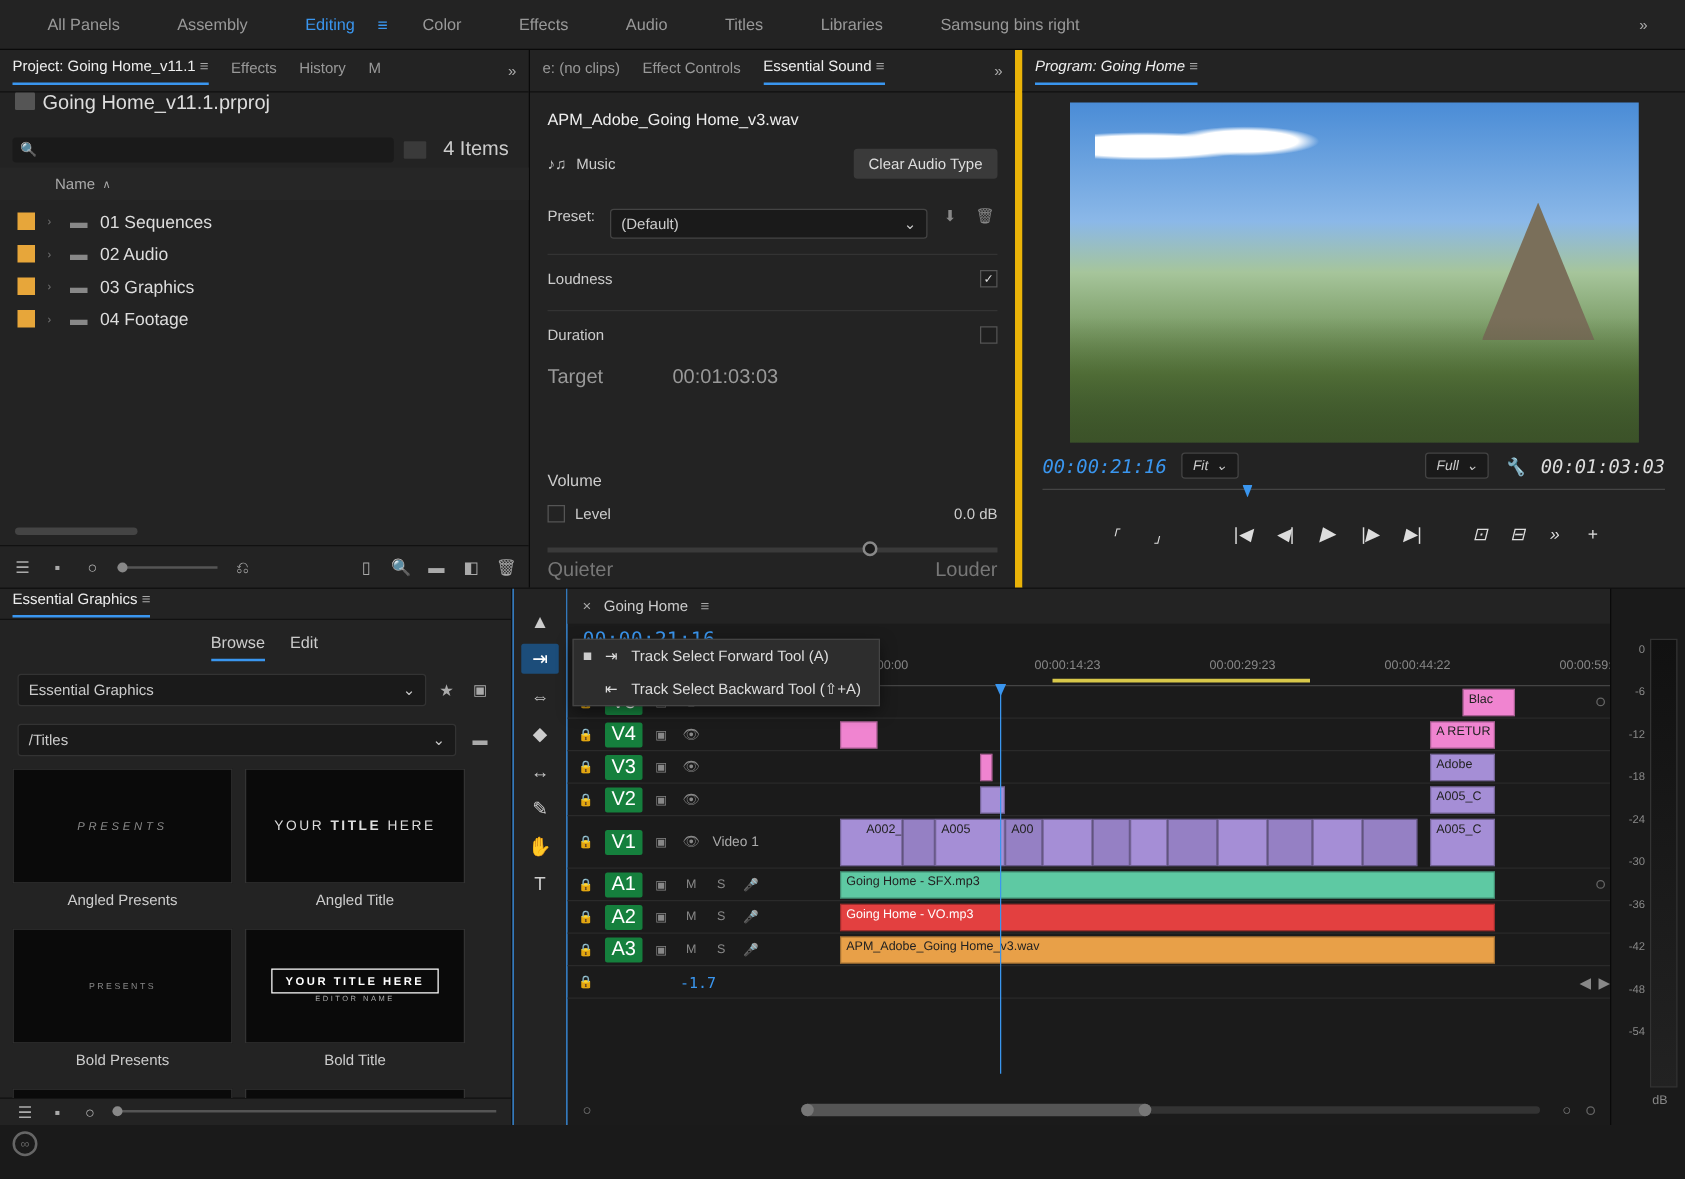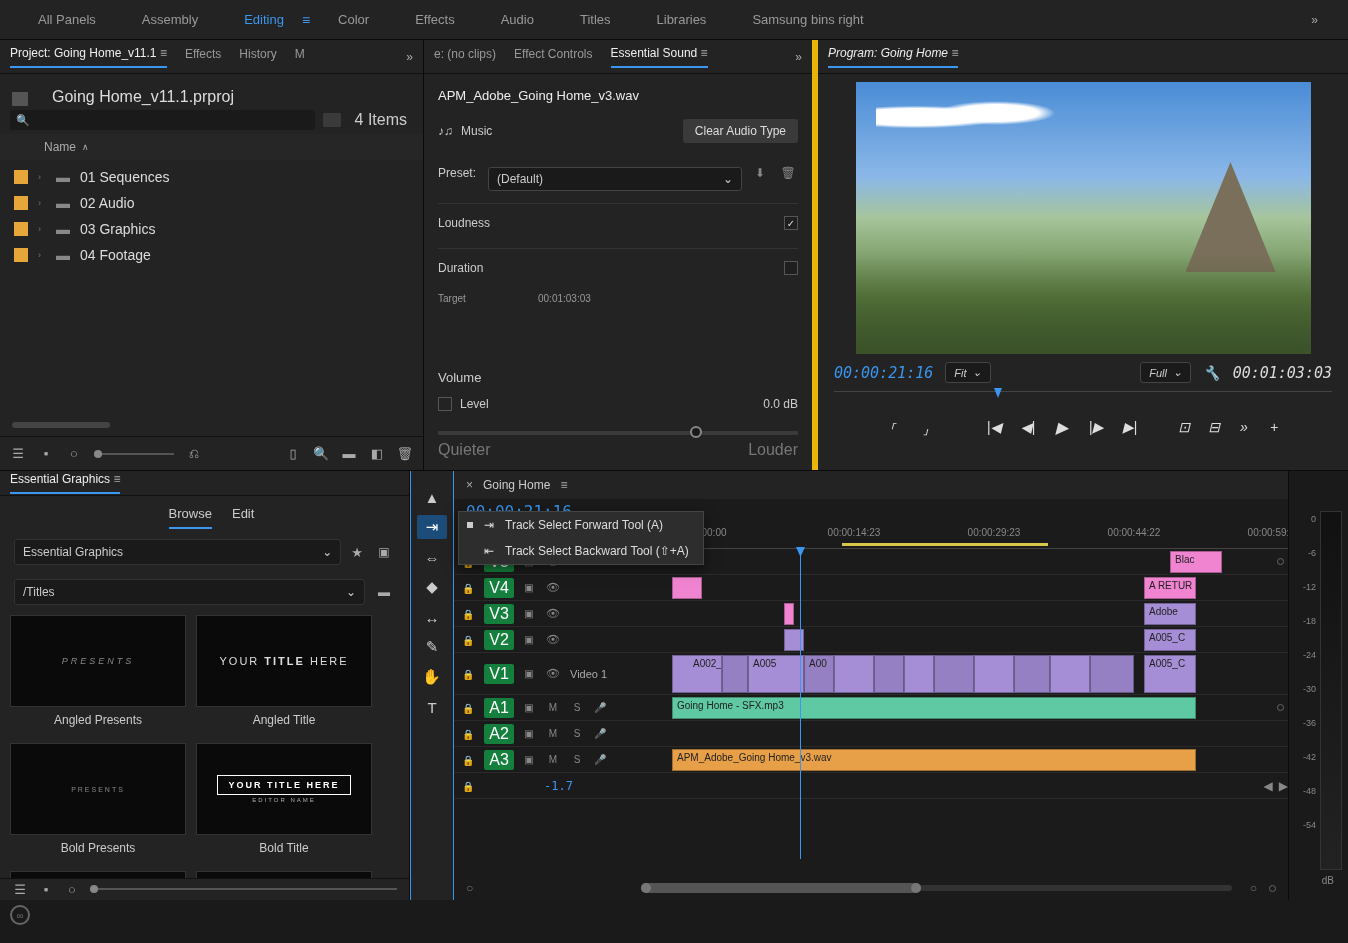--- a/index.html
+++ b/index.html
@@ -15,21 +15,21 @@
 .left-col { width:424px; background:#232323; display:flex; flex-direction:column; border-right:1px solid #0a0a0a; }
 .center-col { width:394px; background:#232323; border-right:6px solid #eab308; }
 .right-col { flex:1; background:#232323; }
 
 .panel-tabs { height:34px; display:flex; align-items:center; padding:0 10px; gap:18px; border-bottom:1px solid #111; font-size:12px; }
 .ptab { color:#999; padding-bottom:6px; cursor:pointer; white-space:nowrap; }
 .ptab.active { color:#eee; border-bottom:2px solid #3a96ef; }
 .ptab-menu { color:#aaa; cursor:pointer; }
 .panel-tabs .spreader { flex:1; }
 
-.proj-row { height:32px; display:flex; align-items:flex-end; gap:22px; padding:0 12px; }
+.proj-row { height:32px; display:flex; align-items:flex-start; gap:4px; padding:0 12px; }
 .bin-icon { width:16px; height:14px; background:#555; border-radius:1px; margin-right:2px; }
 .proj-name { font-size:16px; color:#ddd; }
 .search-row { display:flex; align-items:center; padding:4px 10px; gap:8px; }
 .search-box { flex:1; background:#1a1a1a; border:none; border-radius:3px; padding:4px 6px; color:#ccc; font-size:11px; }
 .search-box::placeholder { color:#666; font-family:Arial; }
 .bin-small-icon { width:18px; height:14px; background:#3a3a3a; border-radius:1px; cursor:pointer; }
 .item-count { color:#ccc; font-size:16px; padding:0 6px; }
 .name-header { height:26px; display:flex; align-items:center; padding:0 14px 0 44px; color:#aaa; gap:6px; background:#262626; }
 .name-header .arrow { font-size:9px; }
 .bin-list { padding:4px 0; }
@@ -49,21 +49,21 @@
 
 .es-body { padding:10px 14px; }
 .clip-name { color:#eee; font-size:13px; padding:4px 0 10px; }
 .es-row { display:flex; align-items:center; gap:8px; padding:6px 0; }
 .music-icon { font-size:12px; color:#ccc; }
 .clear-btn { margin-left:auto; background:#3a3a3a; border:none; color:#ddd; padding:5px 12px; border-radius:3px; cursor:pointer; font-size:12px; }
 .preset-dd { flex:1; background:#1a1a1a; border:1px solid #444; border-radius:3px; padding:4px 8px; color:#ccc; display:flex; align-items:center; justify-content:space-between; font-size:12px; cursor:pointer; margin-left:4px;margin-top:12px; }
 .dl-btn,.trash-btn { width:20px; color:#888; text-align:center; cursor:pointer; }
 .section-row { display:flex; align-items:center; justify-content:space-between; padding:12px 0; border-top:1px solid #333; margin-top:6px; }
 .checkbox { width:14px; height:14px; background:#1f1f1f; border:1px solid #555; display:inline-flex; align-items:center; justify-content:center; color:#ddd; font-size:10px; cursor:pointer; }
-.kV { display:flex; padding:6px 0; gap:40px; font-size:10px; color:#999; }
+.kV { display:flex; padding:6px 0; gap:40px; font-size:16px; color:#999; }
 .kV .k { width:60px; }
 .vol-sect { margin-top:60px; }
 .level-row { display:flex; align-items:center; padding:8px 0; }
 .level-cb { width:14px; height:14px; border:1px solid #555; margin-right:8px; cursor:pointer; }
 .db-val { margin-left:auto; color:#ccc; }
 .vol-slider { height:4px; background:#3a3a3a; position:relative; margin:12px 0 6px; }
 .vol-slider-handle { width:12px; height:12px; border-radius:50%; background:#1a1a1a; border:2px solid #888; position:absolute; top:-5px; left:70%; }
 .ql-labels { display:flex; justify-content:space-between; font-size:16px; color:#777; }
 
 
@@ -469,21 +469,21 @@
         <div class="tl-tracks">
           <div class="tl-playhead" style="height:310px;"></div>
 
           <div class="track-row" style="position:relative;">
             <span class="tr-lock"><span class="lock-ic">🔒</span></span>
               <span class="tr-num-box">V5</span>
               <span class="tr-btns">
                 <span class="tr-small">▣</span>
                 <span class="tr-small tr-eye">👁</span>
               </span>
-            <div class="clip pink" style="left:716px;width:52px;">Blac</div>
+            <div class="clip pink" style="left:716px;width:42px;">Blac</div>
             <span class="scroll-dot" style="position:absolute;right:4px"></span>
           </div>
           <div class="track-row" style="position:relative;">
             <span class="tr-lock"><span class="lock-ic">🔒</span></span>
               <span class="tr-num-box">V4</span>
               <span class="tr-btns">
                 <span class="tr-small">▣</span>
                 <span class="tr-small tr-eye">👁</span>
               </span>
             <div class="clip pink" style="left:218px;width:30px;"></div>
@@ -546,20 +546,21 @@
           </div>
           <div class="track-row" style="position:relative;">
             <span class="tr-lock"><span class="lock-ic">🔒</span></span>
               <span class="tr-num-box">A2</span>
               <span class="tr-btns">
                 <span class="tr-small">▣</span>
                 <span class="tr-small">M</span>
                 <span class="tr-small">S</span>
                 <span class="tr-small">🎤</span>
               </span>
+            <div class="clip red" style="left:218px;width:524px;">Going Home - VO.mp3</div>
           </div>
           <div class="track-row" style="position:relative;">
             <span class="tr-lock"><span class="lock-ic">🔒</span></span>
               <span class="tr-num-box">A3</span>
               <span class="tr-btns">
                 <span class="tr-small">▣</span>
                 <span class="tr-small">M</span>
                 <span class="tr-small">S</span>
                 <span class="tr-small">🎤</span>
               </span>

